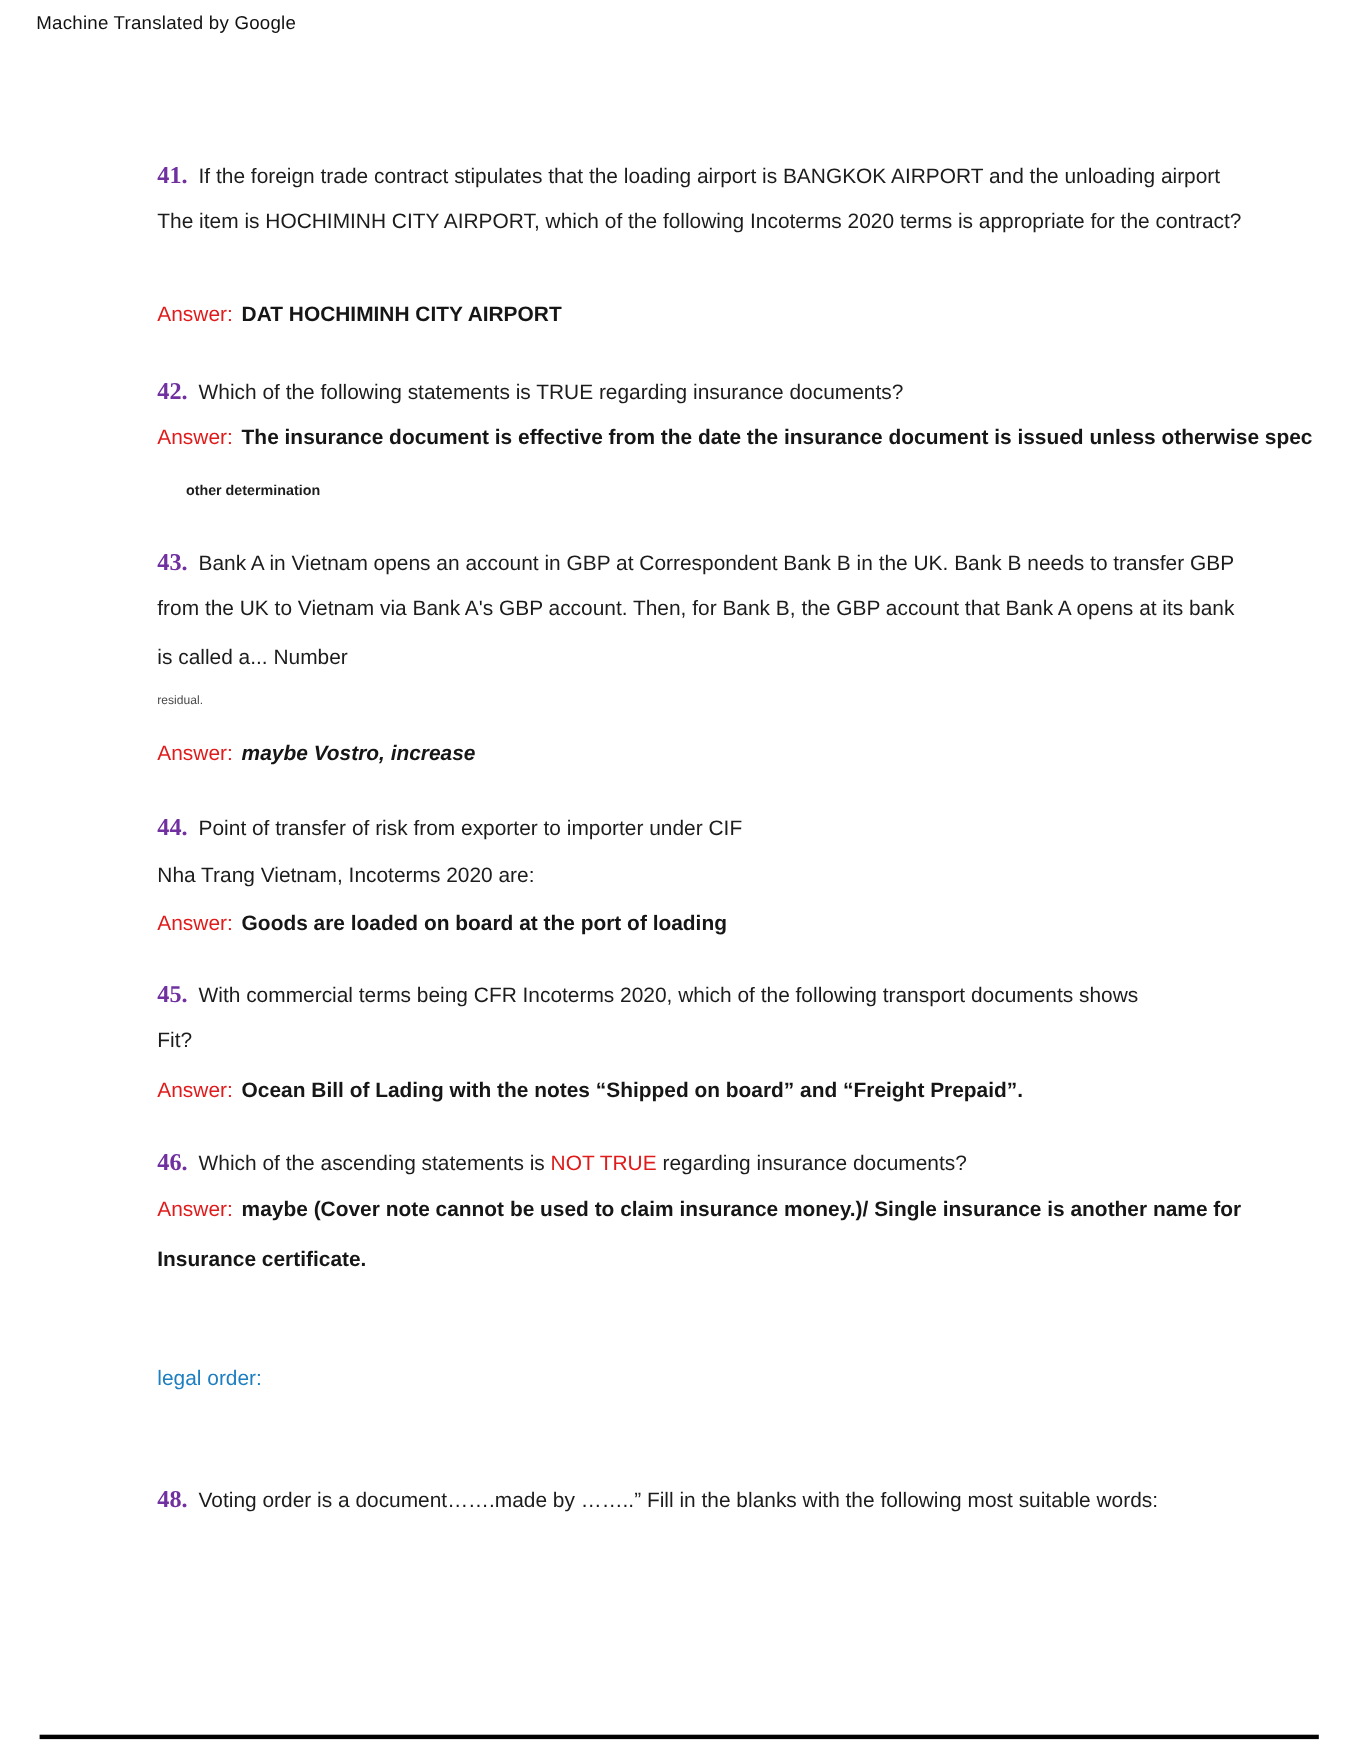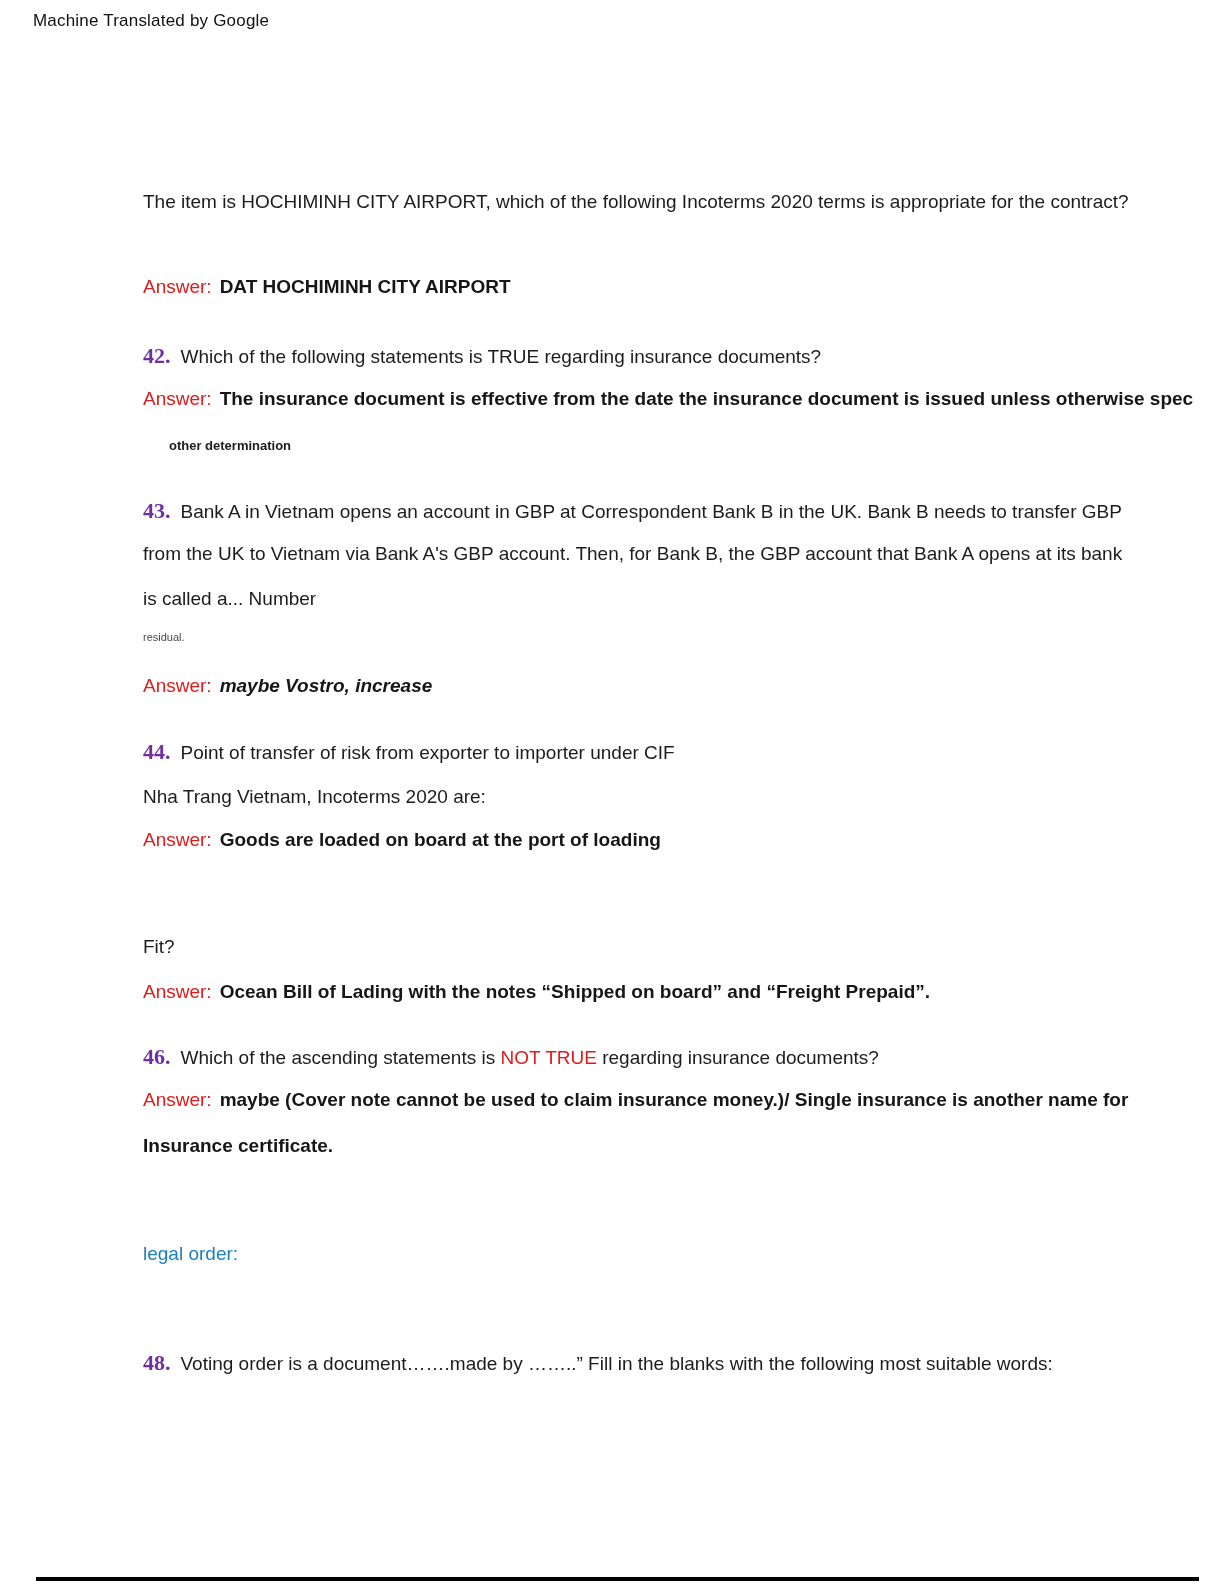--- a/index.html
+++ b/index.html
@@ -66,37 +66,39 @@
     background: #000000;
   }
 </style>
 </head>
 <body>
 
 <div class="page">
 
   <div class="watermark">Machine Translated by Google</div>
 
+  <div class="line" style="top:146px"><span class="num">41.</span><span>If the foreign trade contract stipulates that the loading airport is BANGKOK AIRPORT and the unloading airport</span></div>
   <div class="line" style="top:191px">The item is HOCHIMINH CITY AIRPORT, which of the following Incoterms 2020 terms is appropriate for the contract?</div>
   <div class="line" style="top:276px"><span class="ans-label">Answer:</span><span class="ans">DAT HOCHIMINH CITY AIRPORT</span></div>
 
   <div class="line" style="top:343px"><span class="num">42.</span><span>Which of the following statements is TRUE regarding insurance documents?</span></div>
   <div class="line" style="top:388px"><span class="ans-label">Answer:</span><span class="ans">The insurance document is effective from the date the insurance document is issued unless otherwise spec</span></div>
   <div class="line small-note" style="top:438px">other determination</div>
 
   <div class="line" style="top:498px"><span class="num">43.</span><span>Bank A in Vietnam opens an account in GBP at Correspondent Bank B in the UK. Bank B needs to transfer GBP</span></div>
   <div class="line" style="top:543px">from the UK to Vietnam via Bank A's GBP account. Then, for Bank B, the GBP account that Bank A opens at its bank</div>
   <div class="line" style="top:588px">is called a... Number</div>
   <div class="line tiny-note" style="top:631px">residual.</div>
   <div class="line" style="top:675px"><span class="ans-label">Answer:</span><span class="ans italic">maybe Vostro, increase</span></div>
 
   <div class="line" style="top:739px"><span class="num">44.</span><span>Point of transfer of risk from exporter to importer under CIF</span></div>
   <div class="line" style="top:786px">Nha Trang Vietnam, Incoterms 2020 are:</div>
   <div class="line" style="top:829px"><span class="ans-label">Answer:</span><span class="ans">Goods are loaded on board at the port of loading</span></div>
 
+  <div class="line" style="top:891px"><span class="num">45.</span><span>With commercial terms being CFR Incoterms 2020, which of the following transport documents shows</span></div>
   <div class="line" style="top:936px">Fit?</div>
   <div class="line" style="top:981px"><span class="ans-label">Answer:</span><span class="ans">Ocean Bill of Lading with the notes “Shipped on board” and “Freight Prepaid”.</span></div>
 
   <div class="line" style="top:1044px"><span class="num">46.</span><span>Which of the ascending statements is </span><span class="red-hl">NOT TRUE</span><span> regarding insurance documents?</span></div>
   <div class="line" style="top:1089px"><span class="ans-label">Answer:</span><span class="ans">maybe (Cover note cannot be used to claim insurance money.)/ Single insurance is another name for</span></div>
   <div class="line" style="top:1135px"><span class="ans">Insurance certificate.</span></div>
 
   <div class="line blue-txt" style="top:1243px">legal order:</div>
 
   <div class="line" style="top:1350px"><span class="num">48.</span><span>Voting order is a document…….made by ……..” Fill in the blanks with the following most suitable words:</span></div>

